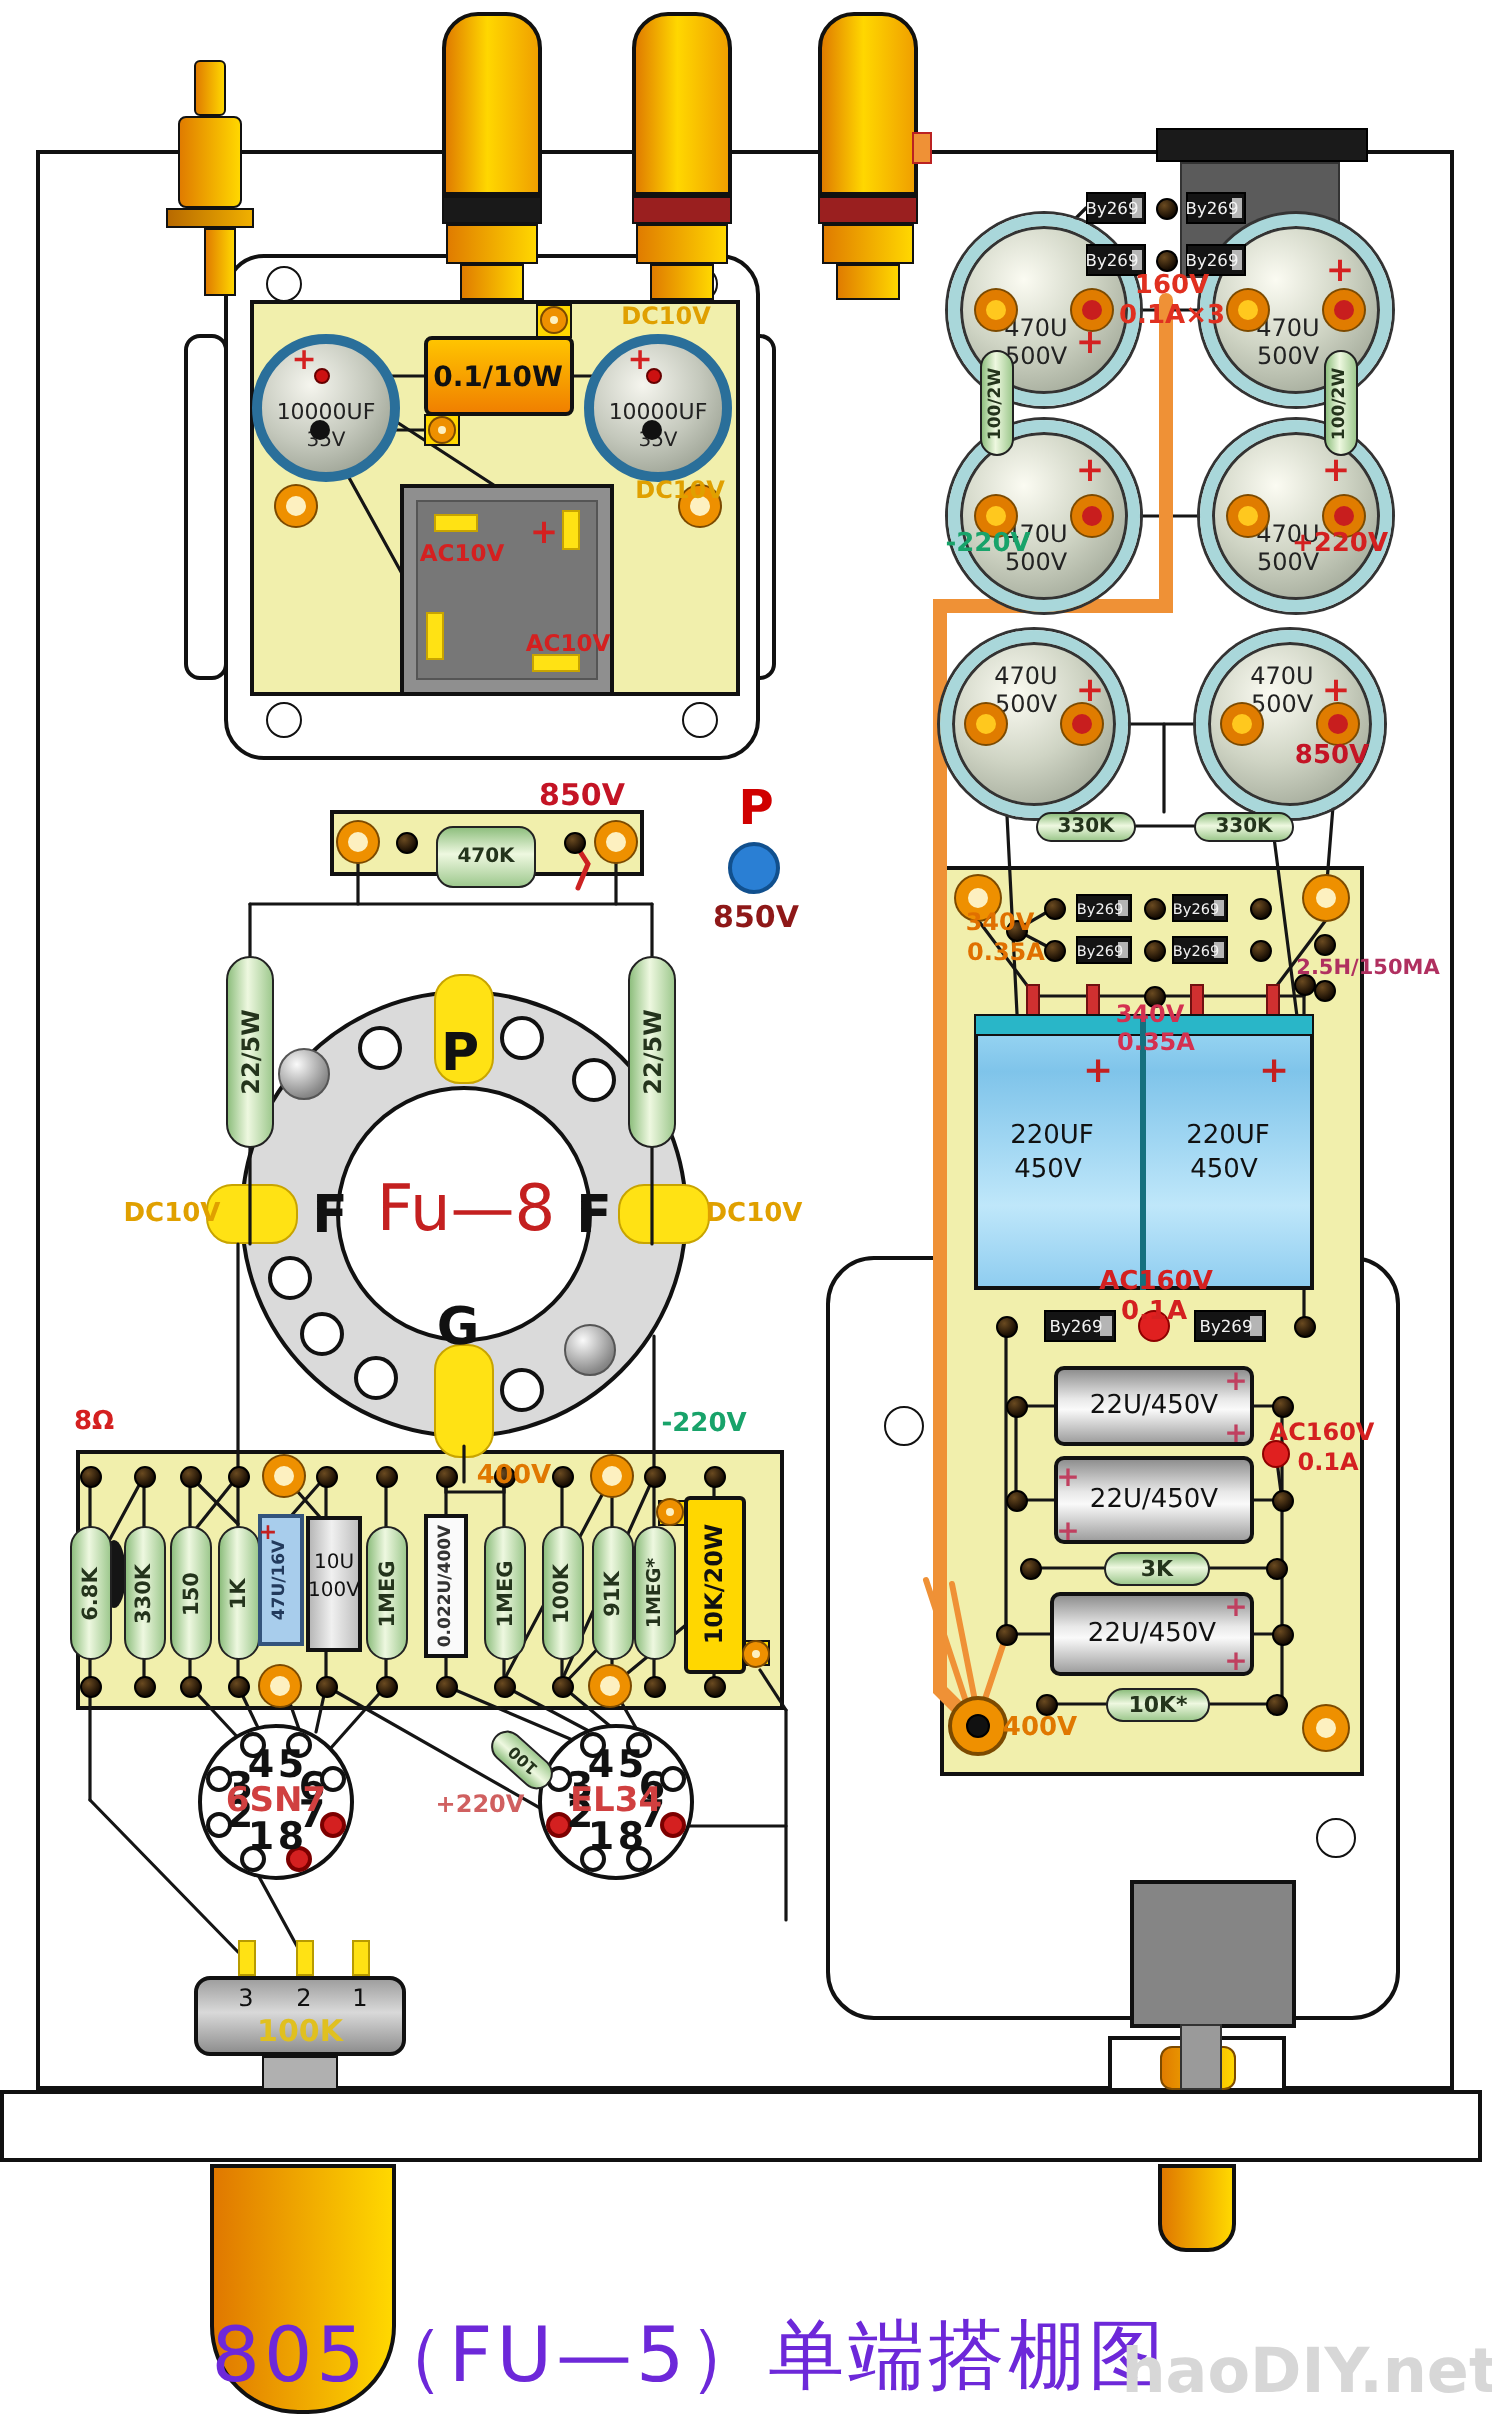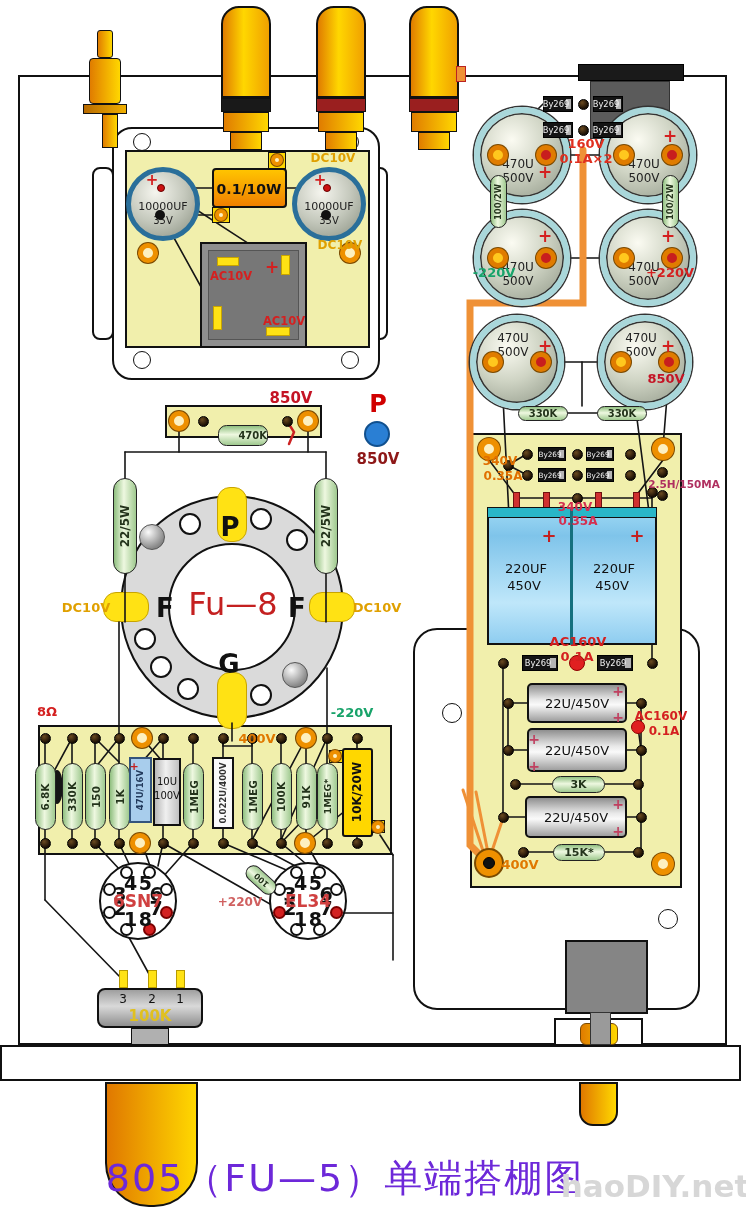--- a/index.html
+++ b/index.html
@@ -300,31 +300,31 @@
       <div class="abs" style="left: 635.5px; top: 697.5px; width: 11px; height: 11px; border-radius: 50%; background: radial-gradient(circle at 35% 30%, rgb(106, 74, 32), rgb(26, 15, 4) 70%); border: 1px solid rgb(0, 0, 0);"></div>
       <div class="abs" style="left: 502.5px; top: 744.5px; width: 11px; height: 11px; border-radius: 50%; background: radial-gradient(circle at 35% 30%, rgb(106, 74, 32), rgb(26, 15, 4) 70%); border: 1px solid rgb(0, 0, 0);"></div>
       <div class="abs" style="left: 635.5px; top: 744.5px; width: 11px; height: 11px; border-radius: 50%; background: radial-gradient(circle at 35% 30%, rgb(106, 74, 32), rgb(26, 15, 4) 70%); border: 1px solid rgb(0, 0, 0);"></div>
       <div class="abs" style="left: 497.5px; top: 811.5px; width: 11px; height: 11px; border-radius: 50%; background: radial-gradient(circle at 35% 30%, rgb(106, 74, 32), rgb(26, 15, 4) 70%); border: 1px solid rgb(0, 0, 0);"></div>
       <div class="abs" style="left: 635.5px; top: 811.5px; width: 11px; height: 11px; border-radius: 50%; background: radial-gradient(circle at 35% 30%, rgb(106, 74, 32), rgb(26, 15, 4) 70%); border: 1px solid rgb(0, 0, 0);"></div>
       <div class="abs" style="left: 631px; top: 720px; width: 14px; height: 14px; border-radius: 50%; background: rgb(224, 32, 32); border: 1.5px solid rgb(142, 0, 0);"></div>
       <div class="abs" style="left: 552px; top: 776px; width: 53px; height: 17px; border: 1.5px solid rgb(34, 34, 34); border-radius: 8.5px; display: flex; align-items: center; justify-content: center; background: linear-gradient(rgb(143, 191, 127), rgb(238, 248, 224) 45%, rgb(159, 201, 143));">
         <span style="font-size: 11px; color: rgb(36, 52, 28); font-weight: bold;">3K</span>
       </div>
       <div class="abs" style="left: 553px; top: 844px; width: 52px; height: 17px; border: 1.5px solid rgb(34, 34, 34); border-radius: 8.5px; display: flex; align-items: center; justify-content: center; background: linear-gradient(rgb(143, 191, 127), rgb(238, 248, 224) 45%, rgb(159, 201, 143));">
-        <span style="font-size: 11px; color: rgb(36, 52, 28); font-weight: bold;">15K*</span>
+        <span style="font-size: 11px; color: rgb(36, 52, 28); font-weight: bold;">10K*</span>
       </div>
       <div class="abs" style="left: 509.5px; top: 778.5px; width: 11px; height: 11px; border-radius: 50%; background: radial-gradient(circle at 35% 30%, rgb(106, 74, 32), rgb(26, 15, 4) 70%); border: 1px solid rgb(0, 0, 0);"></div>
       <div class="abs" style="left: 632.5px; top: 778.5px; width: 11px; height: 11px; border-radius: 50%; background: radial-gradient(circle at 35% 30%, rgb(106, 74, 32), rgb(26, 15, 4) 70%); border: 1px solid rgb(0, 0, 0);"></div>
       <div class="abs" style="left: 517.5px; top: 846.5px; width: 11px; height: 11px; border-radius: 50%; background: radial-gradient(circle at 35% 30%, rgb(106, 74, 32), rgb(26, 15, 4) 70%); border: 1px solid rgb(0, 0, 0);"></div>
       <div class="abs" style="left: 632.5px; top: 846.5px; width: 11px; height: 11px; border-radius: 50%; background: radial-gradient(circle at 35% 30%, rgb(106, 74, 32), rgb(26, 15, 4) 70%); border: 1px solid rgb(0, 0, 0);"></div>
       <div class="abs" style="left: 169px; top: 411px; width: 20px; height: 20px; border-radius: 50%; background: rgb(253, 240, 192); border: 5.5px solid rgb(238, 144, 0); box-shadow: rgb(124, 74, 0) 0px 0px 0px 1px;"></div>
       <div class="abs" style="left: 298px; top: 411px; width: 20px; height: 20px; border-radius: 50%; background: rgb(253, 240, 192); border: 5.5px solid rgb(238, 144, 0); box-shadow: rgb(124, 74, 0) 0px 0px 0px 1px;"></div>
       <div class="abs" style="left: 197.5px; top: 415.5px; width: 11px; height: 11px; border-radius: 50%; background: radial-gradient(circle at 35% 30%, rgb(106, 74, 32), rgb(26, 15, 4) 70%); border: 1px solid rgb(0, 0, 0);"></div>
       <div class="abs" style="left: 281.5px; top: 415.5px; width: 11px; height: 11px; border-radius: 50%; background: radial-gradient(circle at 35% 30%, rgb(106, 74, 32), rgb(26, 15, 4) 70%); border: 1px solid rgb(0, 0, 0);"></div>
-      <div class="abs" style="left: 218px; top: 425px; width: 50px; height: 21px; border: 1.5px solid rgb(34, 34, 34); border-radius: 8.5px; display: flex; align-items: center; justify-content: flex-end; background: linear-gradient(rgb(143, 191, 127), rgb(238, 248, 224) 45%, rgb(159, 201, 143));">
+      <div class="abs" style="left: 218px; top: 413px; width: 50px; height: 31px; border: 1.5px solid rgb(34, 34, 34); border-radius: 8.5px; display: flex; align-items: center; justify-content: center; background: linear-gradient(rgb(143, 191, 127), rgb(238, 248, 224) 45%, rgb(159, 201, 143));">
         <span style="font-size: 10px; color: rgb(36, 52, 28); font-weight: bold;">470K</span>
       </div>
       <div class="abs" style="left: 364px; top: 421px; width: 26px; height: 26px; border-radius: 50%; background: rgb(42, 127, 212); border: 2px solid rgb(17, 80, 142);"></div>
       <div class="abs" style="left: 113px; top: 478px; width: 24px; height: 96px; border: 1.5px solid rgb(34, 34, 34); border-radius: 12px; display: flex; align-items: center; justify-content: center; background: linear-gradient(90deg, rgb(143, 191, 127), rgb(238, 248, 224) 45%, rgb(159, 201, 143));">
         <span class="vtxt" style="font-size: 12px; color: rgb(36, 52, 28); font-weight: bold;">22/5W</span>
       </div>
       <div class="abs" style="left: 314px; top: 478px; width: 24px; height: 96px; border: 1.5px solid rgb(34, 34, 34); border-radius: 12px; display: flex; align-items: center; justify-content: center; background: linear-gradient(90deg, rgb(143, 191, 127), rgb(238, 248, 224) 45%, rgb(159, 201, 143));">
         <span class="vtxt" style="font-size: 12px; color: rgb(36, 52, 28); font-weight: bold;">22/5W</span>
       </div>
       <div class="abs" style="left: 39.5px; top: 732.5px; width: 11px; height: 11px; border-radius: 50%; background: radial-gradient(circle at 35% 30%, rgb(106, 74, 32), rgb(26, 15, 4) 70%); border: 1px solid rgb(0, 0, 0);"></div>
@@ -444,21 +444,21 @@
   <div id="lab">
       <div class="txt" style="left: 249px; top: 189px; font-size: 14px; color: rgb(17, 17, 17); font-weight: bold;">0.1/10W</div>
       <div class="txt" style="left: 333px; top: 158px; font-size: 12px; color: rgb(224, 160, 0); font-weight: bold;">DC10V</div>
       <div class="txt" style="left: 340px; top: 245px; font-size: 12px; color: rgb(224, 160, 0); font-weight: bold;">DC10V</div>
       <div class="txt" style="left: 231px; top: 277px; font-size: 11.5px; color: rgb(212, 32, 32); font-weight: bold;">AC10V</div>
       <div class="txt" style="left: 284px; top: 322px; font-size: 11.5px; color: rgb(212, 32, 32); font-weight: bold;">AC10V</div>
       <div class="txt" style="left: 272px; top: 267px; font-size: 17px; color: rgb(212, 32, 32); font-weight: bold;">+</div>
       <div class="txt" style="left: 152px; top: 180px; font-size: 15px; color: rgb(212, 32, 32); font-weight: bold;">+</div>
       <div class="txt" style="left: 320px; top: 180px; font-size: 15px; color: rgb(212, 32, 32); font-weight: bold;">+</div>
       <div class="txt" style="left: 586px; top: 143px; font-size: 13px; color: rgb(224, 48, 32); font-weight: bold;">160V</div>
-      <div class="txt" style="left: 586px; top: 158px; font-size: 13px; color: rgb(224, 48, 32); font-weight: bold;">0.1A×2</div>
+      <div class="txt" style="left: 586px; top: 158px; font-size: 13px; color: rgb(224, 48, 32); font-weight: bold;">0.1A×3</div>
       <div class="txt" style="left: 494px; top: 272px; font-size: 13px; color: rgb(24, 163, 106); font-weight: bold;">-220V</div>
       <div class="txt" style="left: 670px; top: 272px; font-size: 13px; color: rgb(212, 32, 32); font-weight: bold;">+220V</div>
       <div class="txt" style="left: 545px; top: 172px; font-size: 17px; color: rgb(212, 32, 32); font-weight: bold;">+</div>
       <div class="txt" style="left: 670px; top: 136px; font-size: 17px; color: rgb(212, 32, 32); font-weight: bold;">+</div>
       <div class="txt" style="left: 545px; top: 236px; font-size: 17px; color: rgb(212, 32, 32); font-weight: bold;">+</div>
       <div class="txt" style="left: 668px; top: 236px; font-size: 17px; color: rgb(212, 32, 32); font-weight: bold;">+</div>
       <div class="txt" style="left: 545px; top: 346px; font-size: 17px; color: rgb(212, 32, 32); font-weight: bold;">+</div>
       <div class="txt" style="left: 668px; top: 346px; font-size: 17px; color: rgb(212, 32, 32); font-weight: bold;">+</div>
       <div class="txt" style="left: 666px; top: 378px; font-size: 13px; color: rgb(196, 20, 37); font-weight: bold;">850V</div>
       <div class="txt" style="left: 291px; top: 398px; font-size: 15px; color: rgb(196, 20, 37); font-weight: bold;">850V</div>

